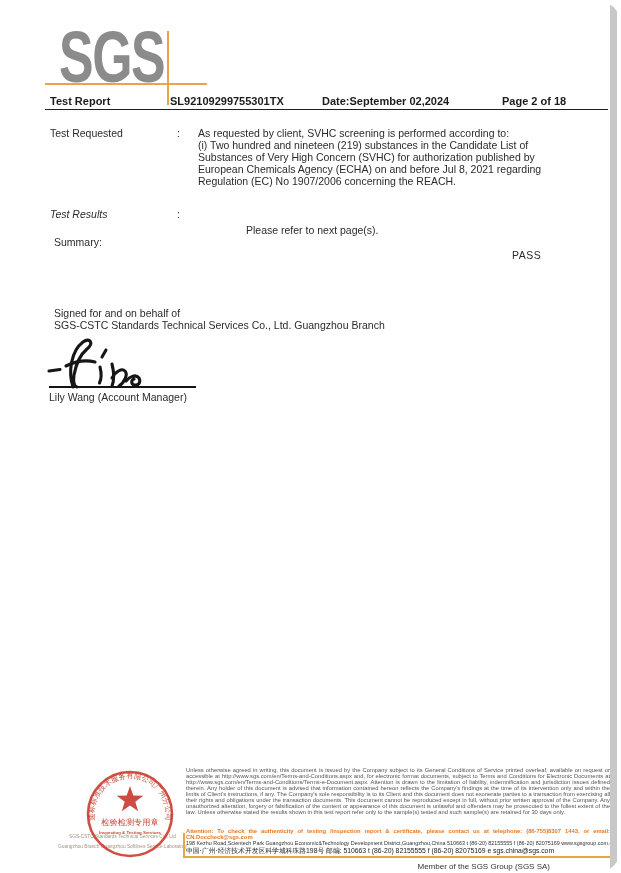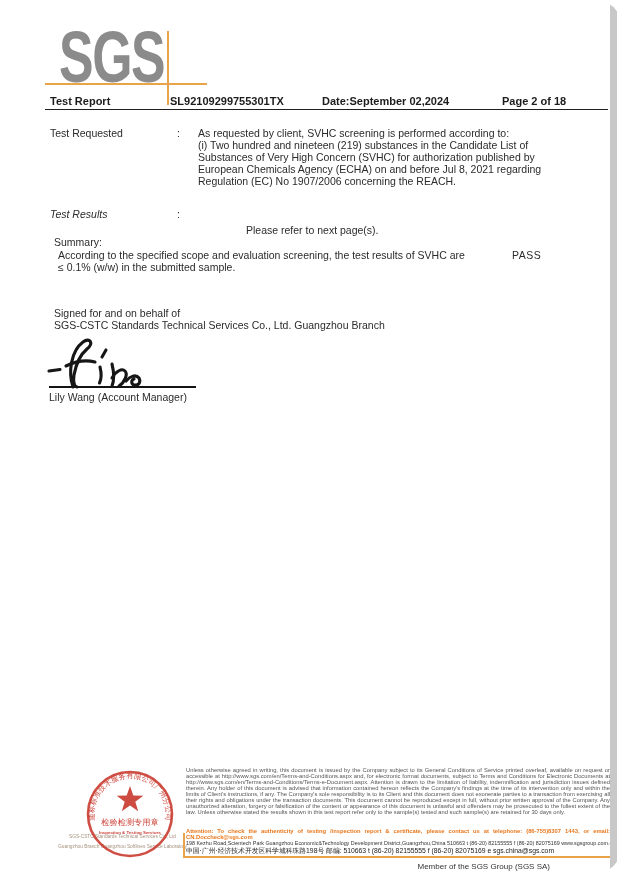--- a/index.html
+++ b/index.html
@@ -49,22 +49,20 @@
 (i) Two hundred and nineteen (219) substances in the Candidate List of
 Substances of Very High Concern (SVHC) for authorization published by
 European Chemicals Agency (ECHA) on and before Jul 8, 2021 regarding
 Regulation (EC) No 1907/2006 concerning the REACH.</div>
 
   <div class="abs lbl" style="left:50px;top:208px;font-style:italic;">Test Results</div>
   <div class="abs lbl" style="left:177px;top:208px;">:</div>
   <div class="abs val" style="left:198px;top:224px;margin-left:48px;">Please refer to next page(s).</div>
 
   <div class="abs lbl" style="left:54px;top:236px;">Summary:</div>
-  <div class="abs val ml" style="left:58px;top:249px;width:450px;">According to the specified scope and evaluation screening, the test results of SVHC are
-≤ 0.1% (w/w) in the submitted sample.</div>
   <div class="abs pass" style="left:512px;top:249px;">PASS</div>
 
   <div class="abs val ml" style="left:54px;top:307px;width:480px;">Signed for and on behalf of
 SGS-CSTC Standards Technical Services Co., Ltd. Guangzhou Branch</div>
 
   <svg class="abs" style="left:44px;top:336px;" width="155" height="54" viewBox="0 0 155 54">
     <g fill="none" stroke="#161616" stroke-width="3.1" stroke-linecap="round" stroke-linejoin="round">
       <path d="M5,35 L16,33.5"></path>
       <path d="M29,51 C24,36 27,15 39,6 C46,1 50,7 43,13 C37,18 32,28 30,39 C29,46 30,50 33,51"></path>
       <path d="M22,30 C32,25 43,24 51,26"></path>

